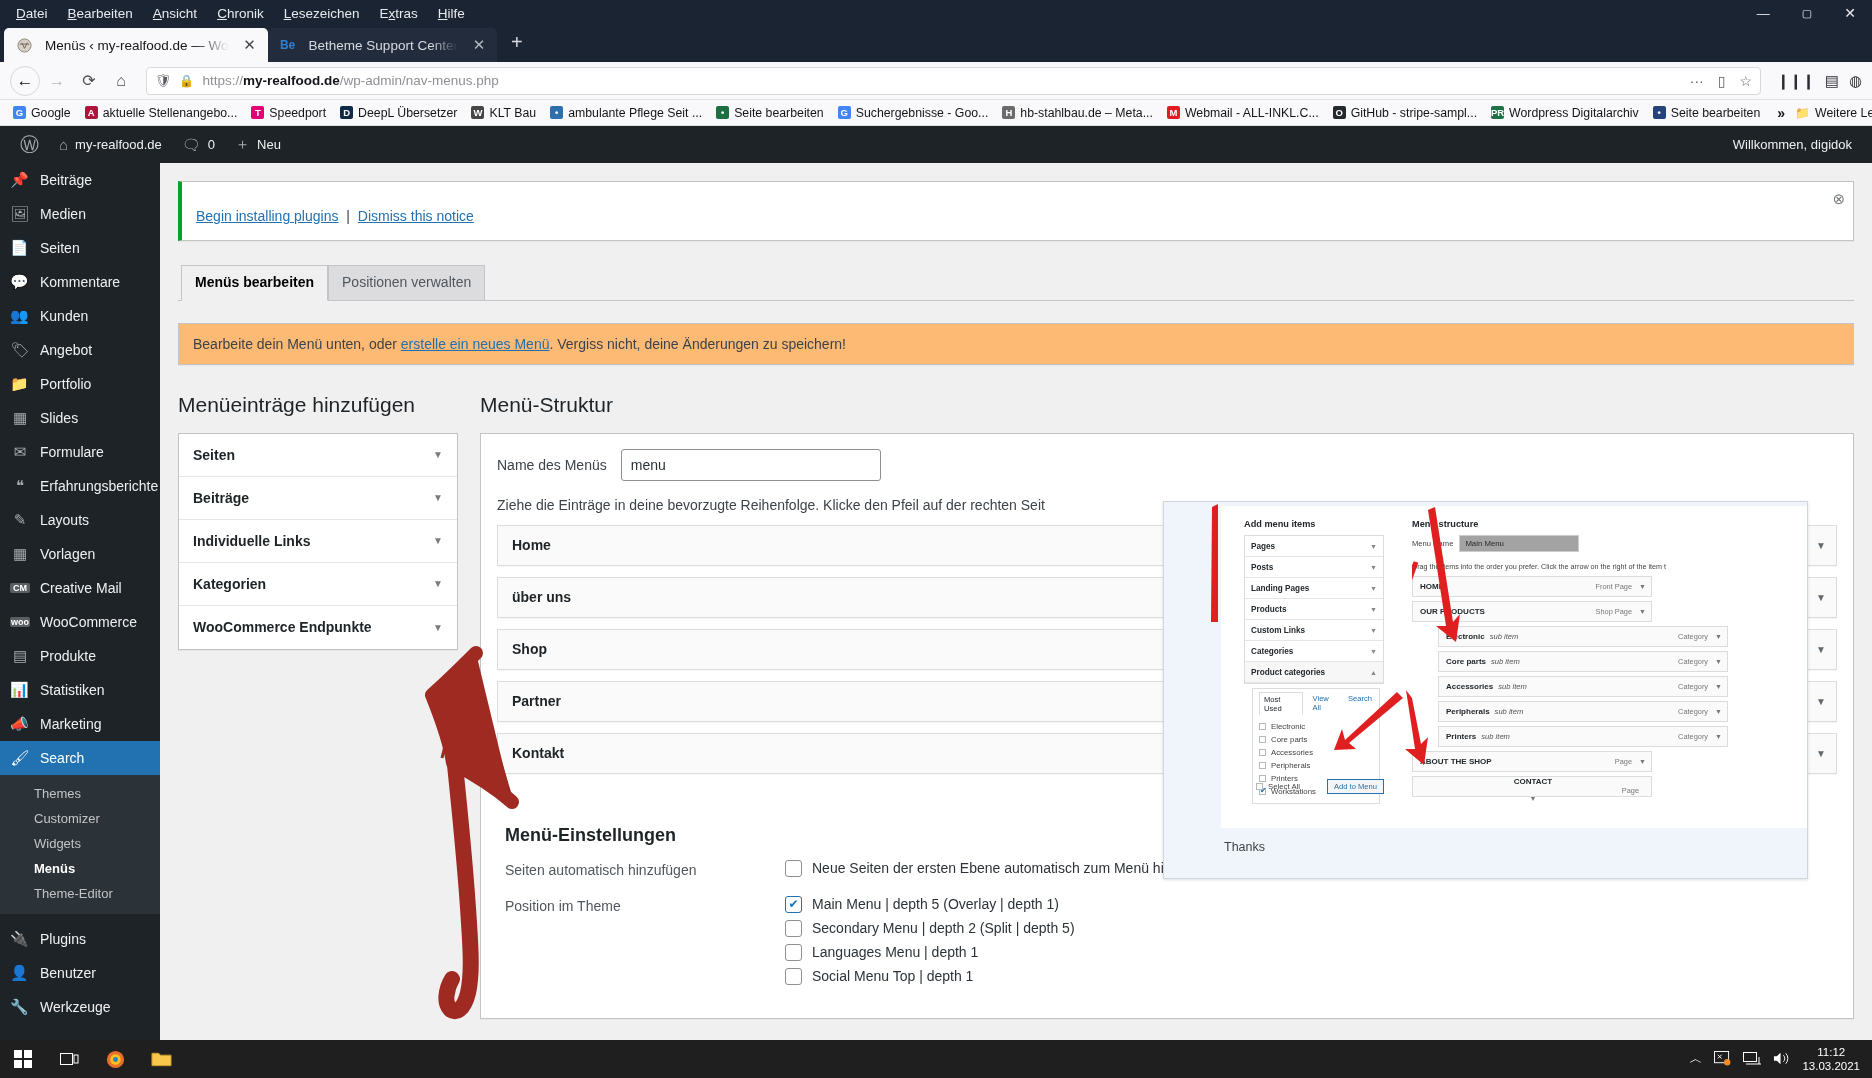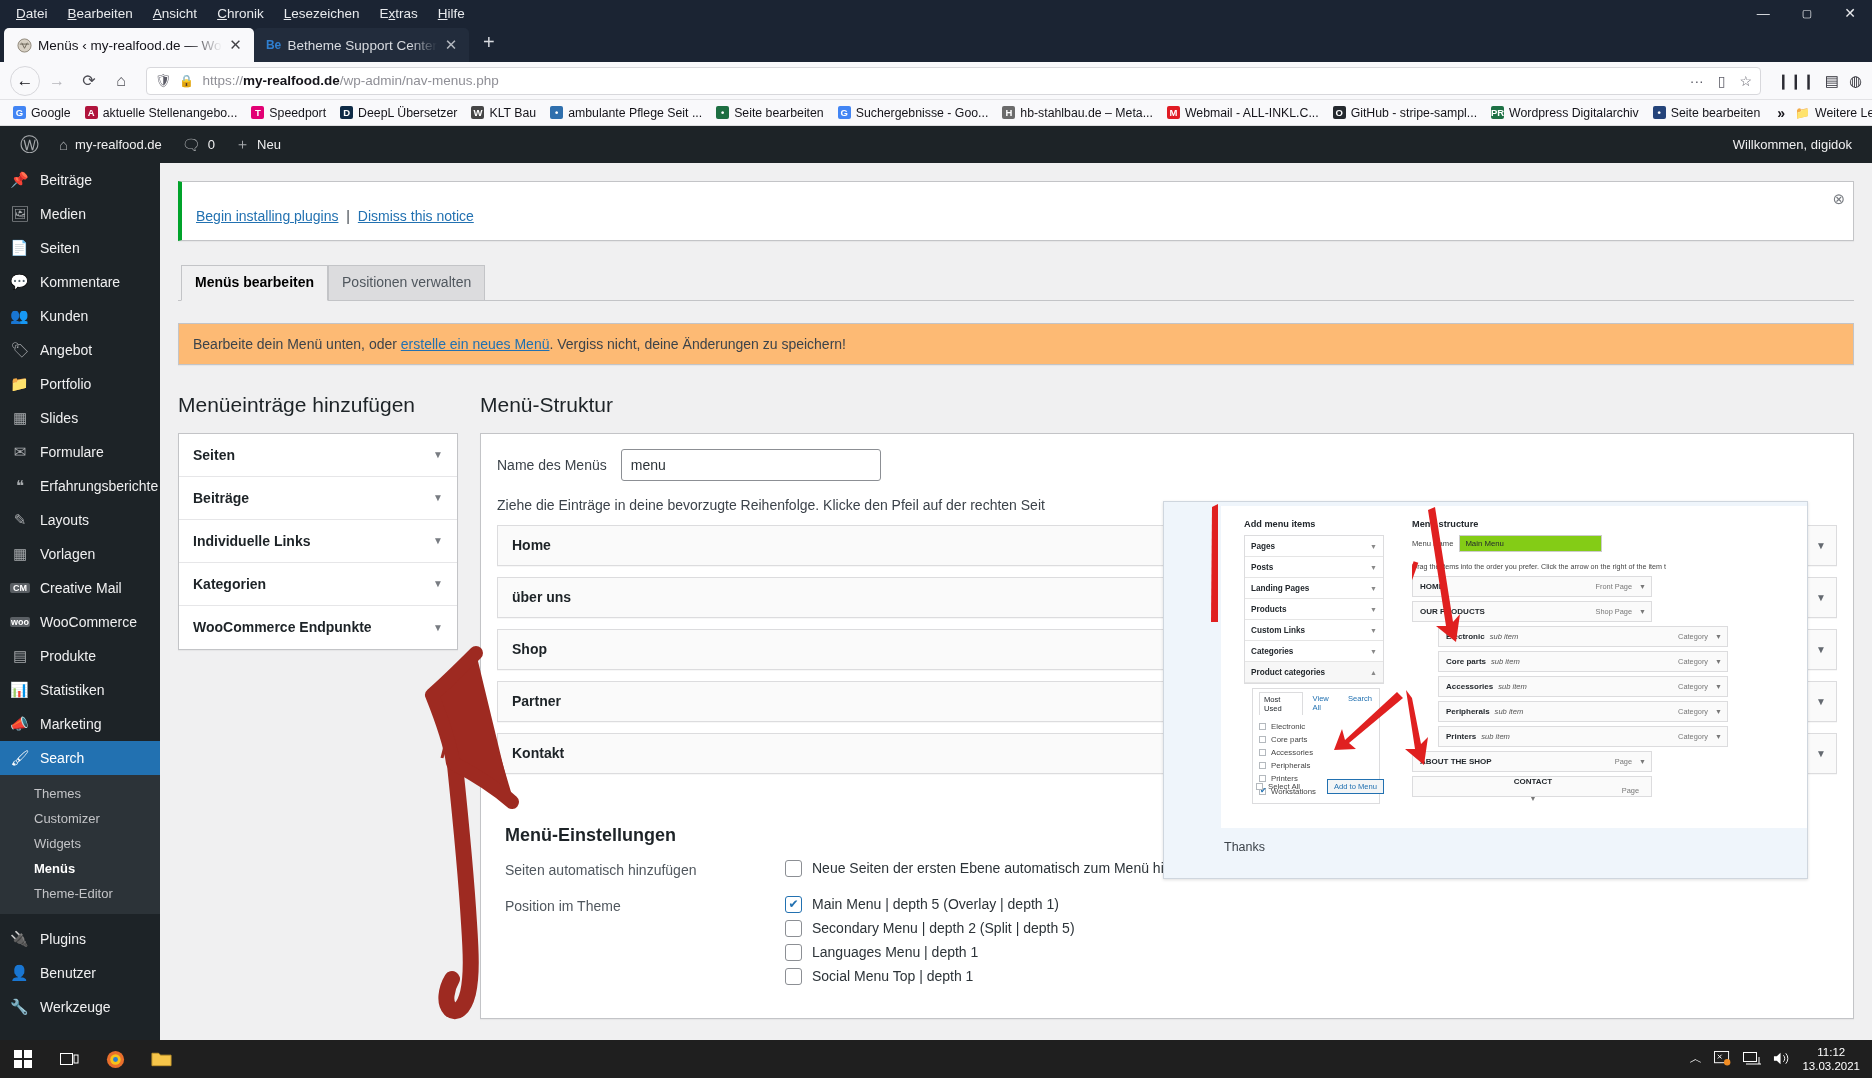--- a/index.html
+++ b/index.html
@@ -19,21 +19,21 @@
     display:flex; align-items:center; gap:0px; padding-left:6px;
     font-size:13.5px;
   }
   .menubar .mi { padding:3px 10px; }
   .menubar .mi u { text-decoration:underline; }
 
   .tabstrip {
     height:36px; background:#1b2433; display:flex; align-items:flex-end; padding-left:4px;
   }
   .tab {
-    height:34px; display:flex; align-items:center; gap:6px;
+    height:34px; display:flex; align-items:center; gap:13px;
     padding:0 10px 0 12px; min-width:210px; position:relative;
     color:#d8dbe0; font-size:13.5px; border-radius:5px 5px 0 0;
   }
   .tab.active { background:#f9f9fb; color:#15141a; }
   .tab.inactive { background:#222c3c; }
   .tab .favicon { width:16px; height:16px; flex:0 0 16px; display:flex; align-items:center; justify-content:center; font-size:11px; }
   .tab .tlabel { flex:1; white-space:nowrap; overflow:hidden; text-overflow:clip; font-size:13.5px;
      -webkit-mask-image:linear-gradient(to right,#000 82%,transparent 100%);
      mask-image:linear-gradient(to right,#000 82%,transparent 100%); }
   .tab .tclose { font-size:15px; opacity:.8; width:16px; text-align:center; }
@@ -628,21 +628,21 @@
           <div style="position:absolute; left:92px; top:277px; display:flex; align-items:center; width:128px;">
             <span class="ovcbline">
               <span class="ovcb"></span>
               <span>Select All</span>
             </span>
             <span class="ovbtn" style="margin-left:auto;">Add to Menu</span>
           </div>
 
           <div style="position:absolute; left:248px; top:33px; width:200px; display:flex; align-items:center; gap:6px;">
             <span style="font-size:7.6px; color:#444;">Menu Name</span>
-            <span style="border:1px solid #ccc; background:#84cc16; font-size:7.8px; color:#23282d; padding:3px 5px; width:143px;">Main Menu</span>
+            <span style="border:1px solid #ccc; background:#a3a3a3; font-size:7.8px; color:#23282d; padding:3px 5px; width:120px;">Main Menu</span>
           </div>
           <div style="position:absolute; left:248px; top:60px; width:390px; font-size:7.2px; color:#444; white-space:nowrap; overflow:hidden;">Drag the items into the order you prefer. Click the arrow on the right of the item t</div>
 
           <div style="position:absolute; left:248px; top:74px; width:385px;" id="ov-items">
               <div class="ovmi" style="margin-left: 0px; width: 240px;">
                 <span>HOME</span>
                 <span class="ty">Front Page</span>
                 <span class="cr">▼</span>
               </div>
               <div class="ovmi" style="margin-left: 0px; width: 240px;">

